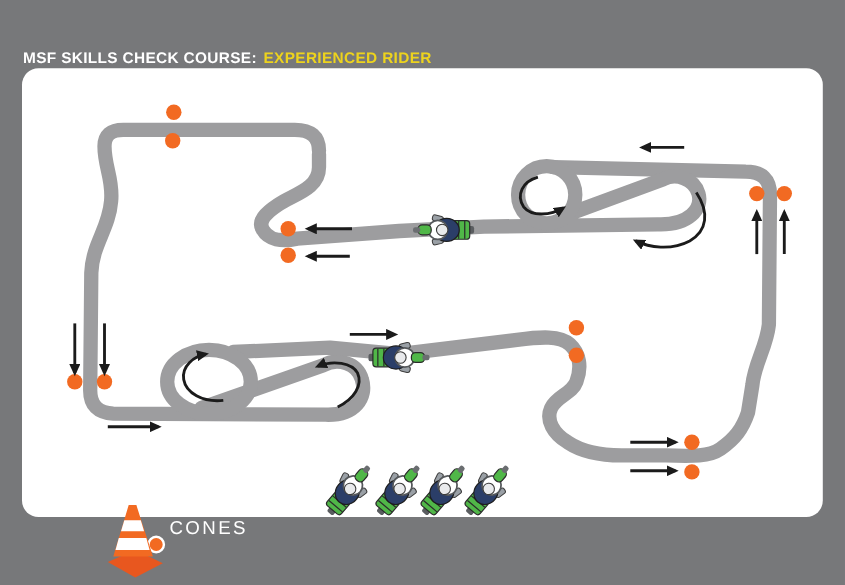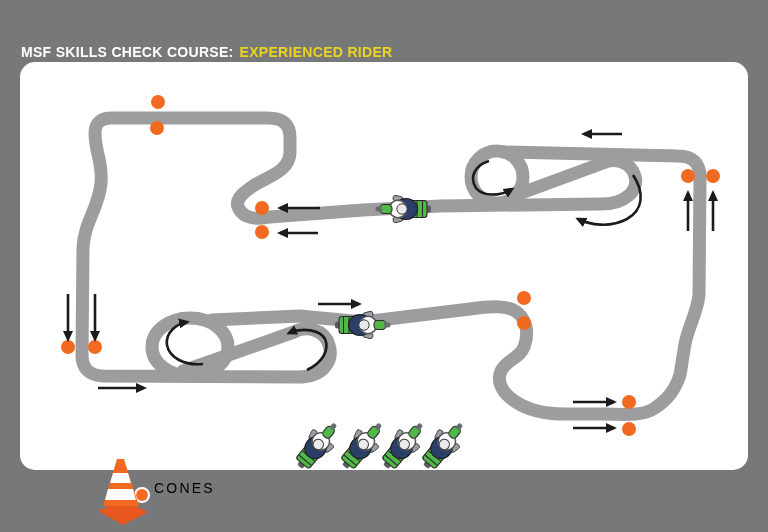--- a/index.html
+++ b/index.html
@@ -4,21 +4,21 @@
 <style>
   html,body{margin:0;padding:0;background:#77787a;}
   .stage{position:relative;width:768px;height:532px;background:#77787a;overflow:hidden;
          font-family:"Liberation Sans",sans-serif;}
   .panel{position:absolute;left:20px;top:62px;width:728px;height:408px;background:#ffffff;border-radius:15px;}
   .title{position:absolute;left:21px;top:30px;font-weight:700;font-size:14px;letter-spacing:.3px;white-space:nowrap;margin-top:14px;}
   .title .main{color:#ffffff;}
   .title .hl{color:#edd31d;margin-left:6px;}
   .course-svg{position:absolute;left:0;top:0;width:768px;height:532px;}
   .staging-label{position:absolute;left:168px;top:441px;font-size:12.5px;letter-spacing:2.2px;color:#55565a;}
-  .cones-label{position:absolute;left:154px;top:480px;font-size:14px;letter-spacing:2.2px;color:#000000;}
+  .cones-label{position:absolute;left:154px;top:470px;font-size:17px;letter-spacing:2.2px;color:#ffffff;}
 </style>
 </head>
 <body>
 
 <div class="stage" style="background: rgb(119, 120, 122);">
 
   <div class="title">
     <span class="main" style="color: rgb(255, 255, 255);">MSF SKILLS CHECK COURSE:</span><span class="hl" style="color: rgb(237, 211, 29);">EXPERIENCED RIDER</span>
   </div>
 

